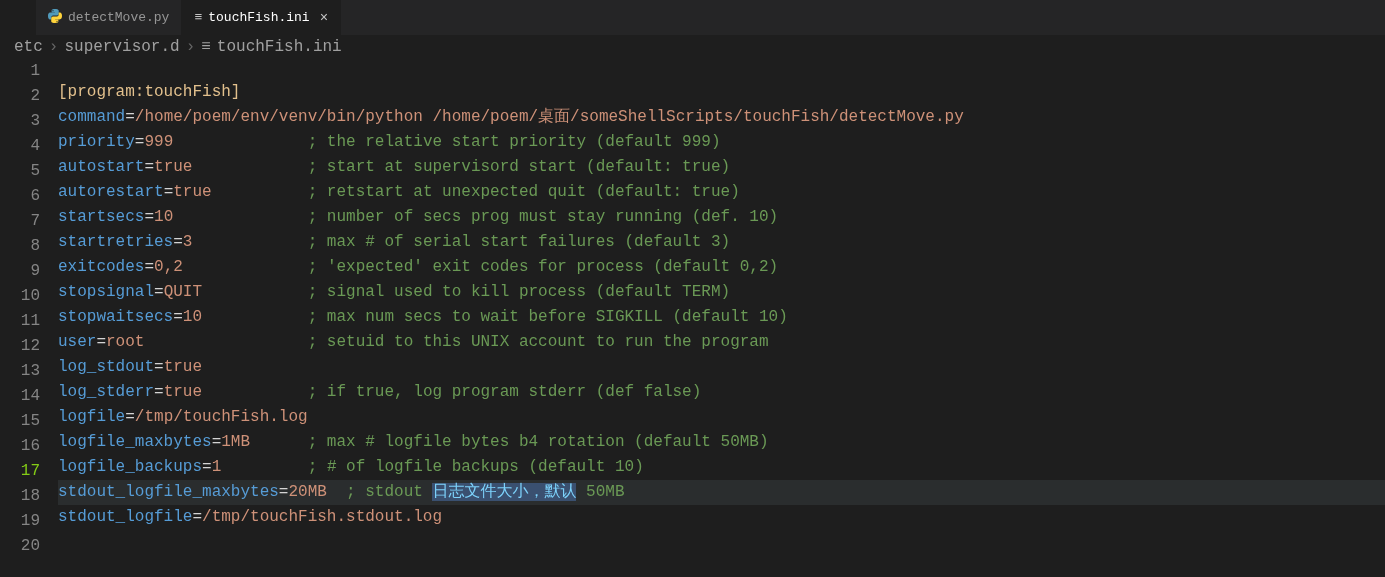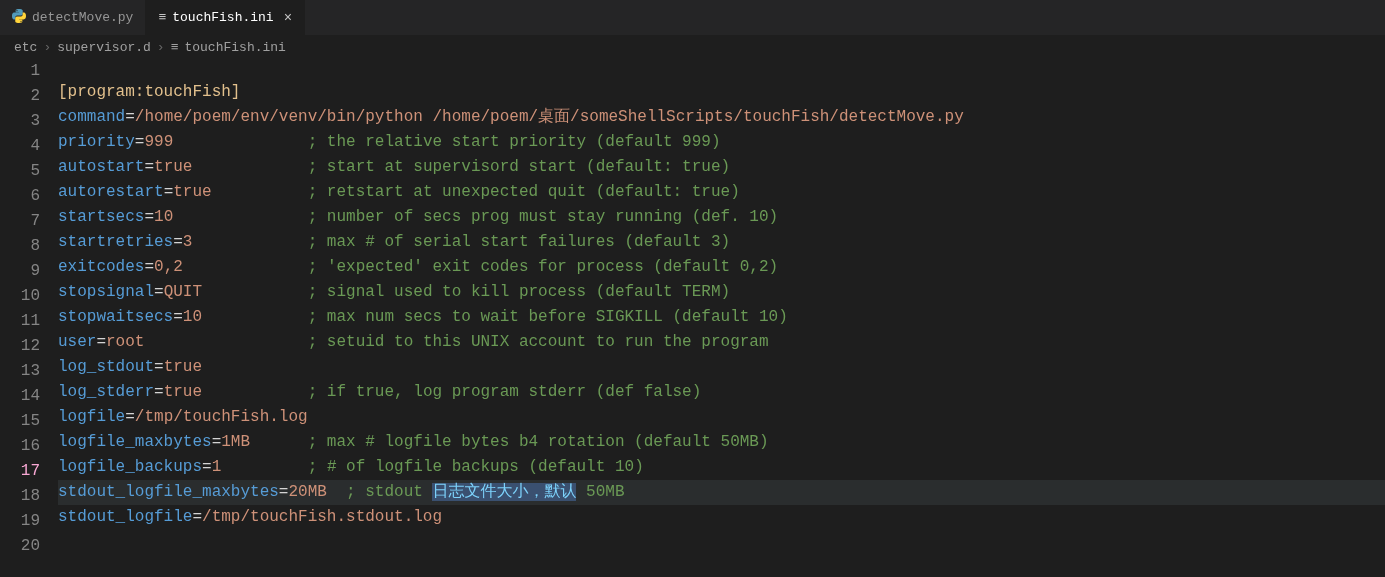--- a/index.html
+++ b/index.html
@@ -9,20 +9,21 @@
     font-size: 16px;
     width: 1385px;
     height: 577px;
     overflow: hidden;
     color: #d4d4d4;
   }
   .tabs {
     display: flex;
     background: #252526;
     height: 35px;
+    margin-left: 36px;
   }
   .tab {
     display: flex;
     align-items: center;
     padding: 0 12px;
     gap: 6px;
     height: 35px;
     font-size: 13px;
     color: #969696;
     cursor: pointer;
@@ -38,21 +39,21 @@
     color: #c5c5c5;
   }
   .py-icon { color: #519aba; font-size: 13px; }
   .ini-icon { color: #c5c5c5; font-size: 13px; }
 
   .breadcrumbs {
     display: flex;
     align-items: center;
     gap: 6px;
     padding: 4px 14px;
-    font-size: 13px;
+    font-size: 16px;
     color: #a0a0a0;
     background: #1e1e1e;
     height: 24px;
   }
   .bc-sep { color: #666; }
 
   .editor {
     display: flex;
     background: #1e1e1e;
   }
@@ -60,21 +61,21 @@
     width: 58px;
     text-align: right;
     color: #858585;
     padding-right: 18px;
     user-select: none;
   }
   .gutter .ln, .code .codeline {
     height: 25px;
     line-height: 25px;
   }
-  .gutter .ln.current { color: #f9a8d4; }
+  .gutter .ln.current { color: #84cc16; }
   .code { flex: 1; position: relative; margin-top: 21px; }
   .codeline { white-space: pre; }
   .codeline.current { background: #2a2d2e; }
 
   .sec { color: #e2c08d; }
   .key { color: #569cd6; }
   .eq  { color: #d4d4d4; }
   .val { color: #ce9178; }
   .cmt { color: #6a9955; }
   .sel { background: #3a5070; color: #7dd3fc; }

